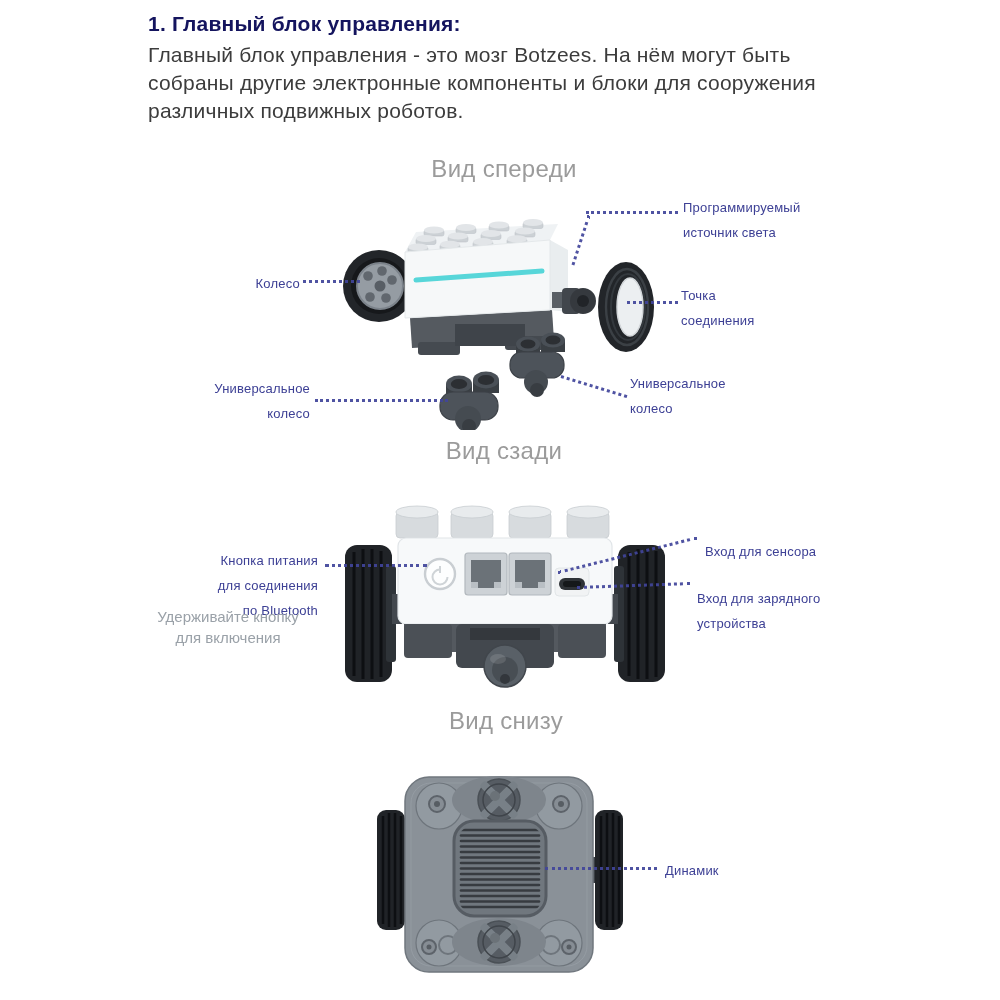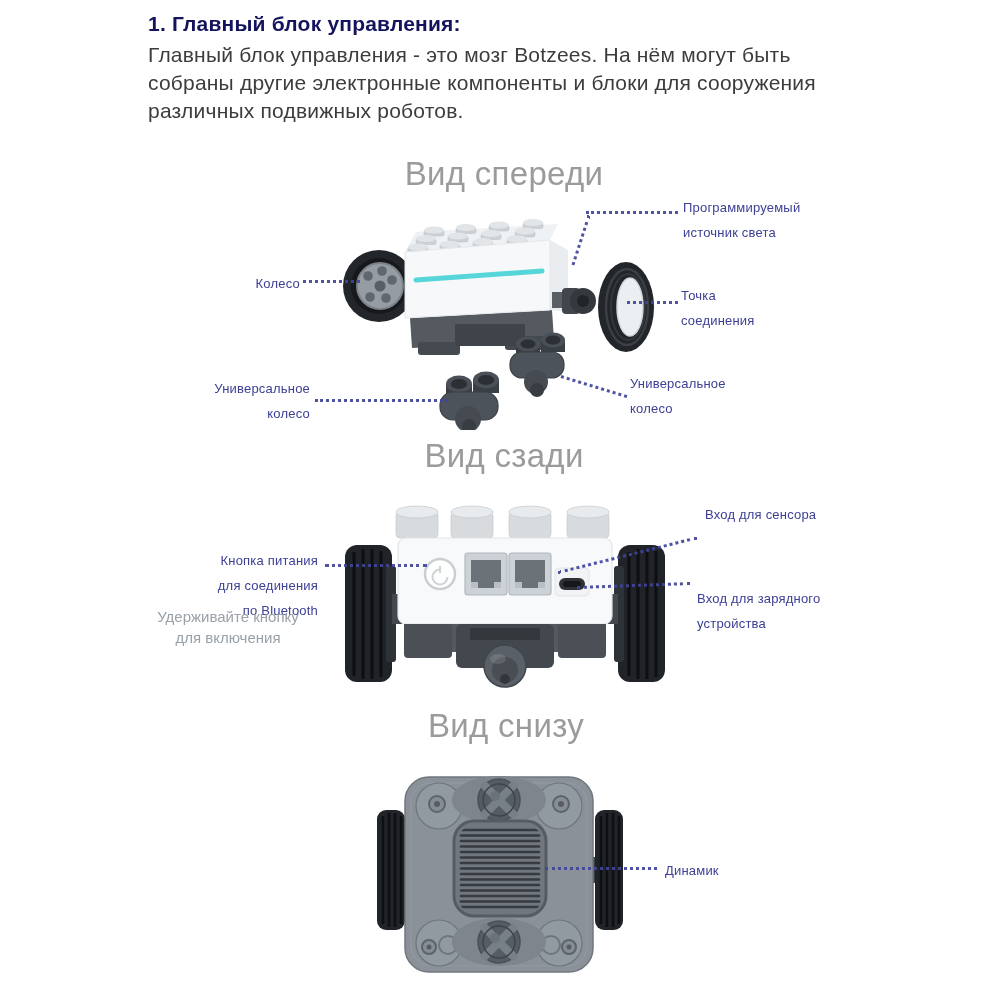--- a/index.html
+++ b/index.html
@@ -18,21 +18,21 @@
   .abs{position:absolute;}
   .doc-heading{
     left:148px;top:12px;font-size:21px;font-weight:bold;color:var(--heading-text);
     letter-spacing:.2px;
   }
   .doc-paragraph{
     left:148px;top:41px;width:680px;font-size:21px;color:var(--body-text);
     line-height:28px;white-space:pre-line;letter-spacing:.2px;
   }
   .section-title{
-    width:320px;text-align:center;font-size:33px;color:var(--section-title);
+    width:320px;text-align:center;font-size:24px;color:var(--section-title);
     letter-spacing:.3px;
   }
   .part-label{
     font-size:13px;line-height:25px;color:var(--label-text);white-space:pre-line;
     letter-spacing:.2px;
   }
   .align-right{text-align:right;}
   .part-note{
     font-size:15px;line-height:21px;color:var(--note-text);white-space:pre-line;
     text-align:center;
@@ -244,21 +244,21 @@
         <ellipse cx="158" cy="161" rx="8" ry="5" fill="#ffffff" opacity="0.12"></ellipse>
       </g>
     </svg>
   </div>
 
   <div class="abs part-label align-right" style="left:138px;top:536px;width:180px;margin-top:12px;">Кнопка питания
 для соединения
 по Bluetooth</div>
   <div class="abs part-note" style="left:138px;top:606px;width:180px;">Удерживайте кнопку
 для включения</div>
-  <div class="abs part-label" style="left:705px;top:502px;">Вход для сенсора</div>
+  <div class="abs part-label" style="left:705px;top:539px;">Вход для сенсора</div>
   <div class="abs part-label" style="left:697px;top:586px;">Вход для зарядного
 устройства</div>
 
   <div class="leader" style="left:325px;top:564px;width:102px;"></div>
   <div class="leader" style="left:558px;top:571px;width:143px;transform:rotate(-14deg);"></div>
   <div class="leader" style="left:577px;top:586px;width:113px;transform:rotate(-2deg);"></div>
 
   <div class="abs section-title" style="left:346px;top:707px;">Вид снизу</div>
 
   <div class="abs" style="left:375px;top:757px;">

